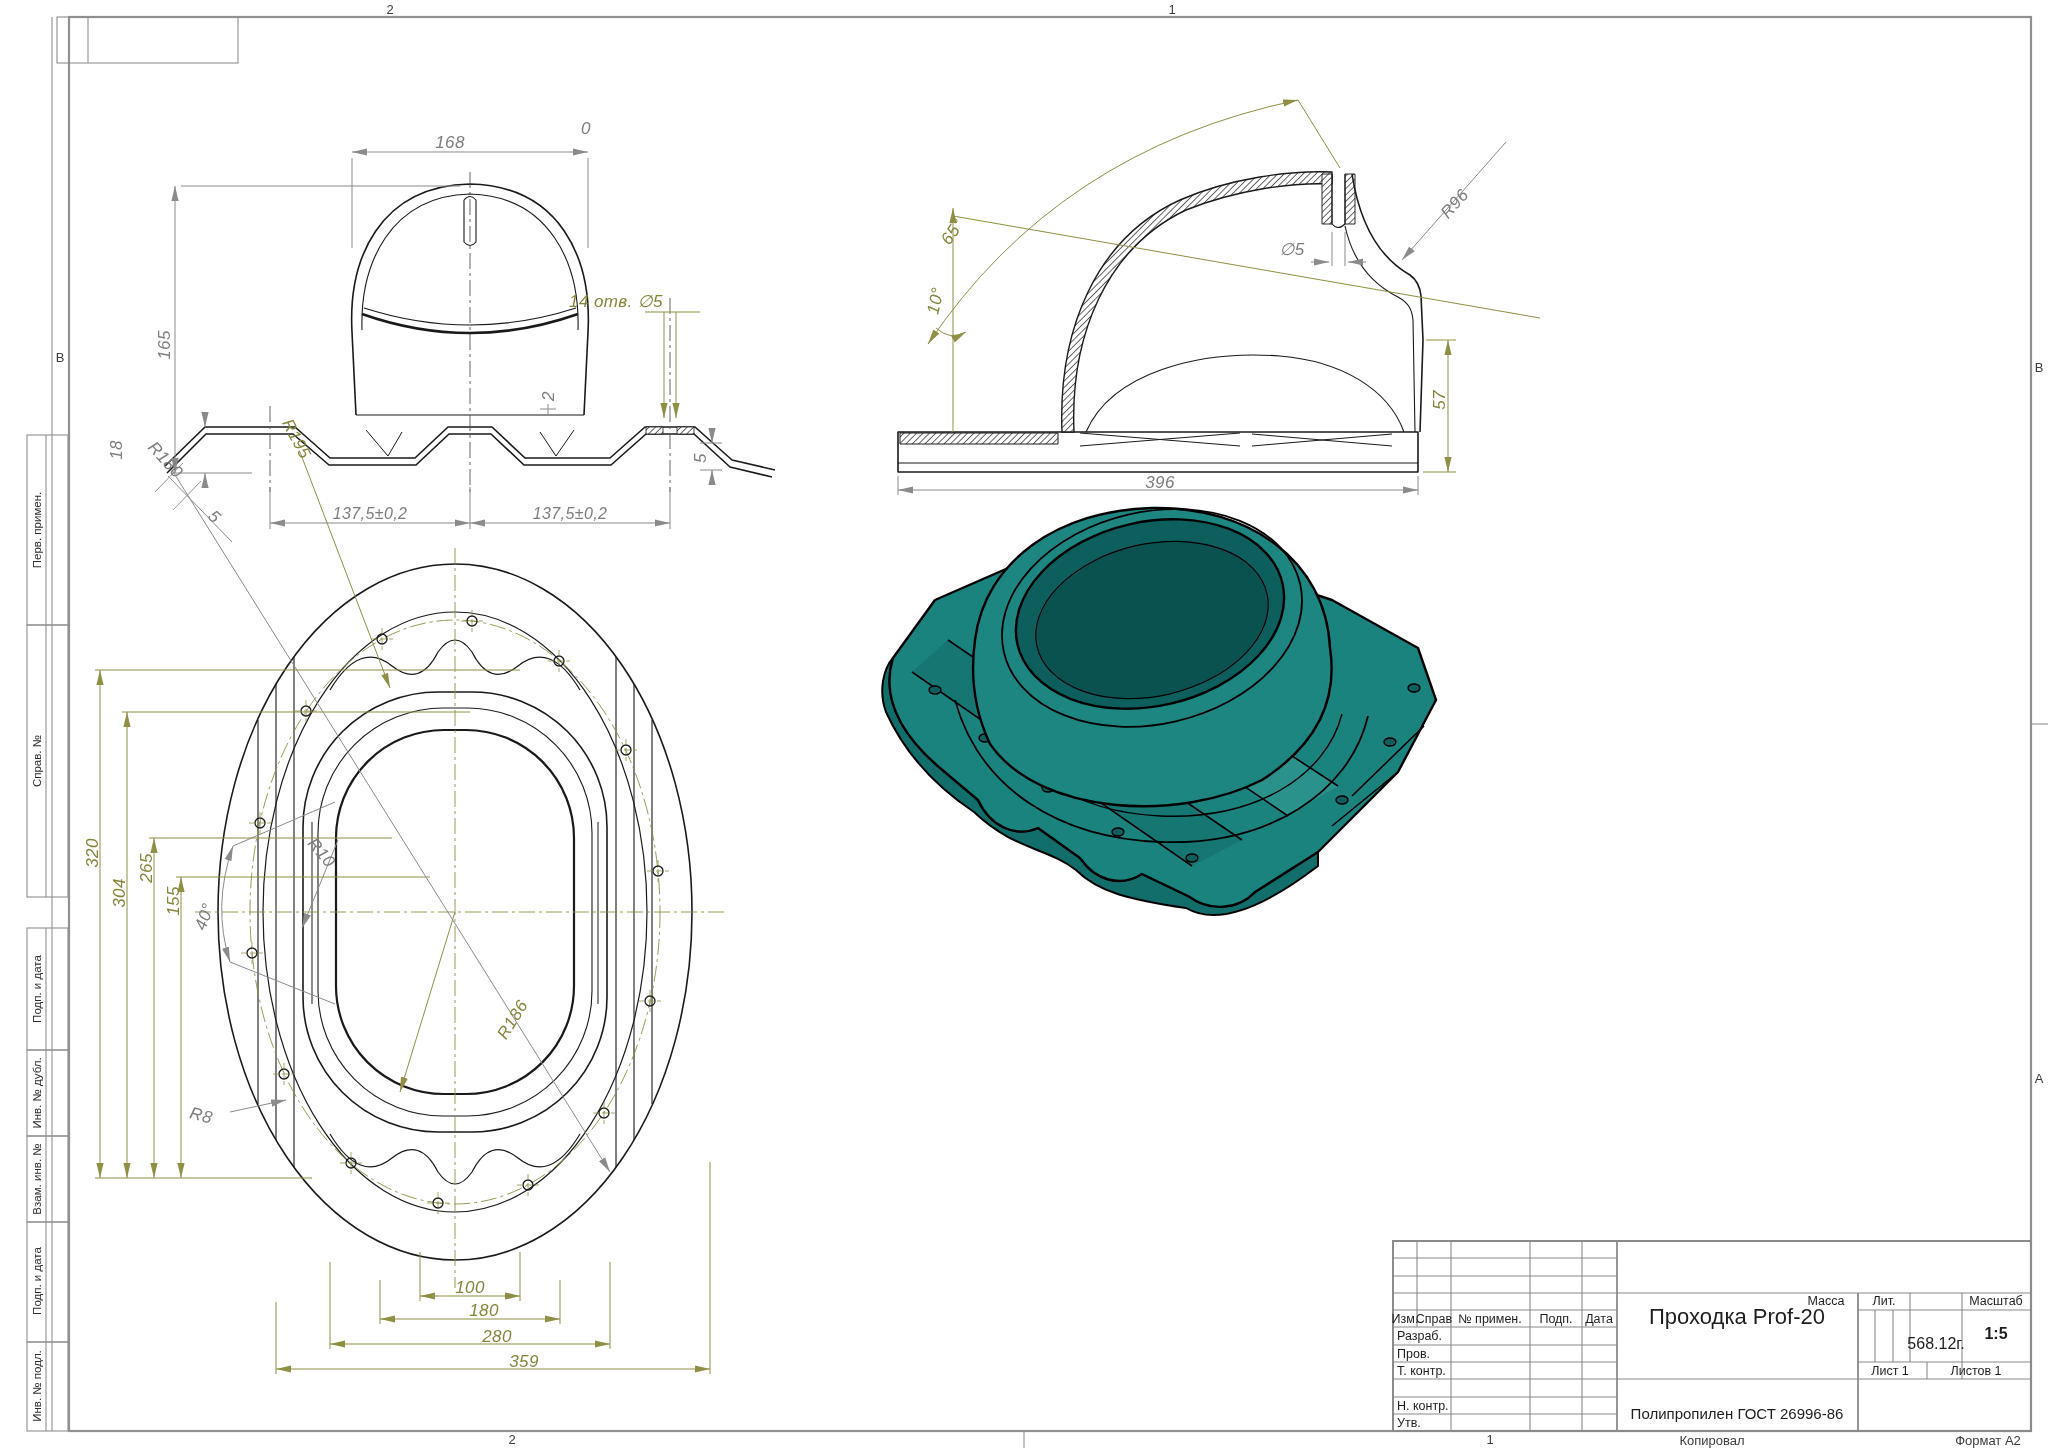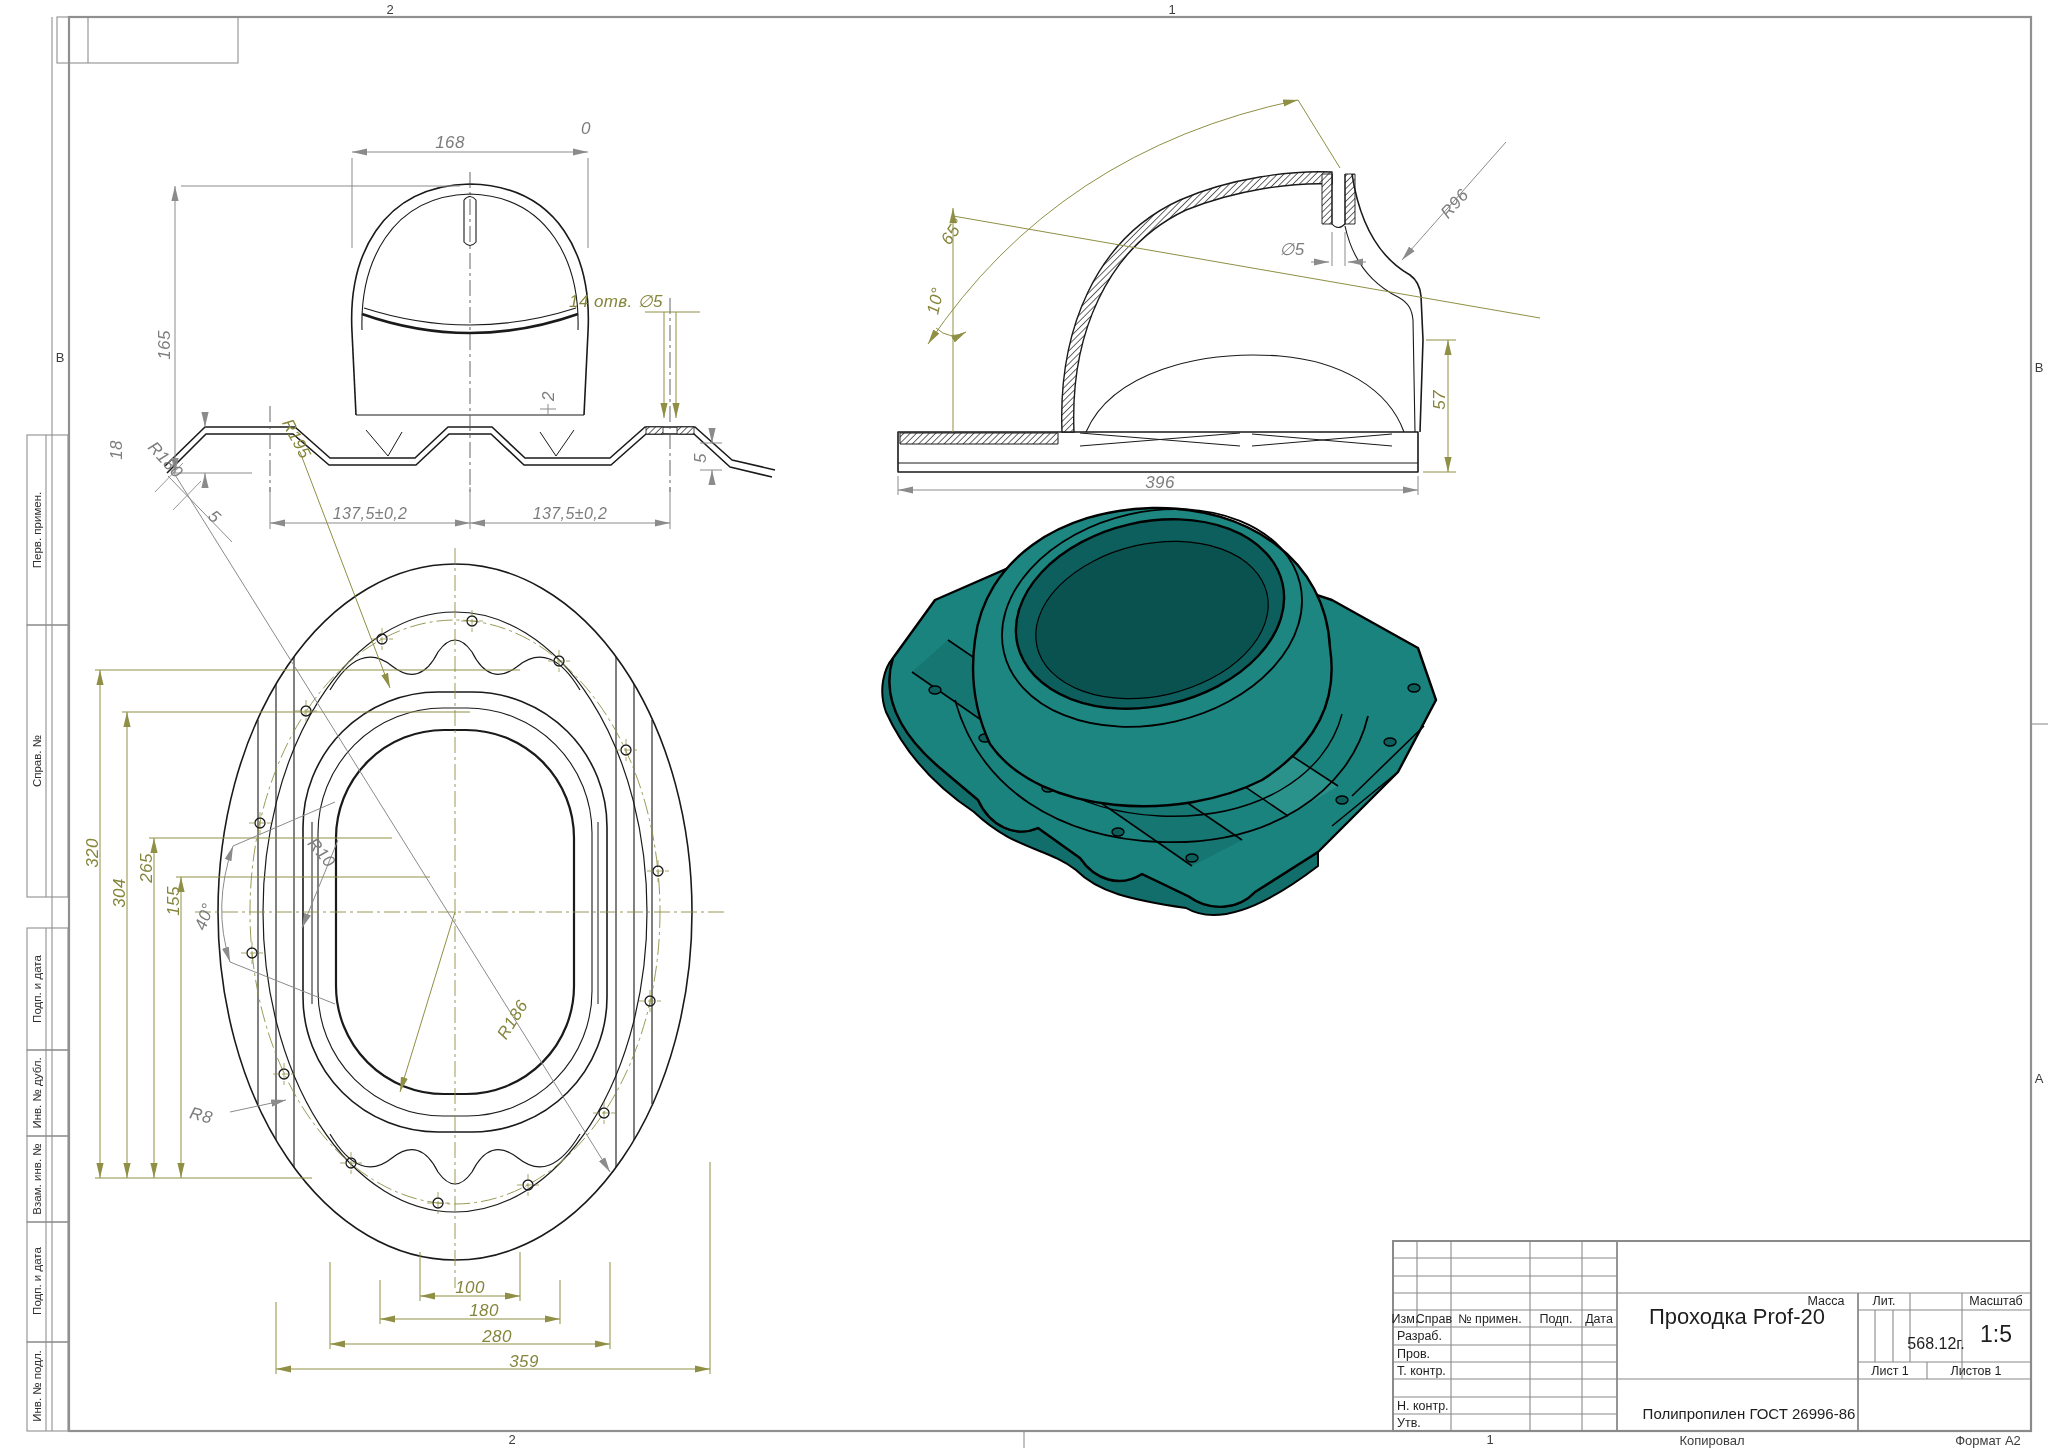--- a/index.html
+++ b/index.html
@@ -23,23 +23,23 @@
   .mlabel{
     position:absolute;font-size:11.5px;color:#2e2e2e;white-space:nowrap;
     transform:translate(-50%,-50%) rotate(-90deg);
   }
   .tb{
     position:absolute;font-size:12.5px;color:#1e1e1e;white-space:nowrap;
     transform:translate(-50%,-50%);
   }
   .tb.left{transform:translate(0,-50%);}
   .tb.big{font-size:22px;}
-  .tb.mat{font-size:15px;padding-left:24px;}
+  .tb.mat{font-size:15px;}
   .tb.val{font-size:16px;margin-top:8px;}
-  .tb.scale{font-size:23px;}
+  .tb.scale{font-size:16px;font-weight:bold;}
 </style>
 </head>
 <body>
 
 <div class="sheet">
 
   <svg class="art" width="2048" height="1448" viewBox="0 0 2048 1448">
     <defs>
       <pattern id="xh" width="4.5" height="4.5" patternUnits="userSpaceOnUse" patternTransform="rotate(45)">
         <rect width="4.5" height="4.5" fill="#ffffff"></rect>

